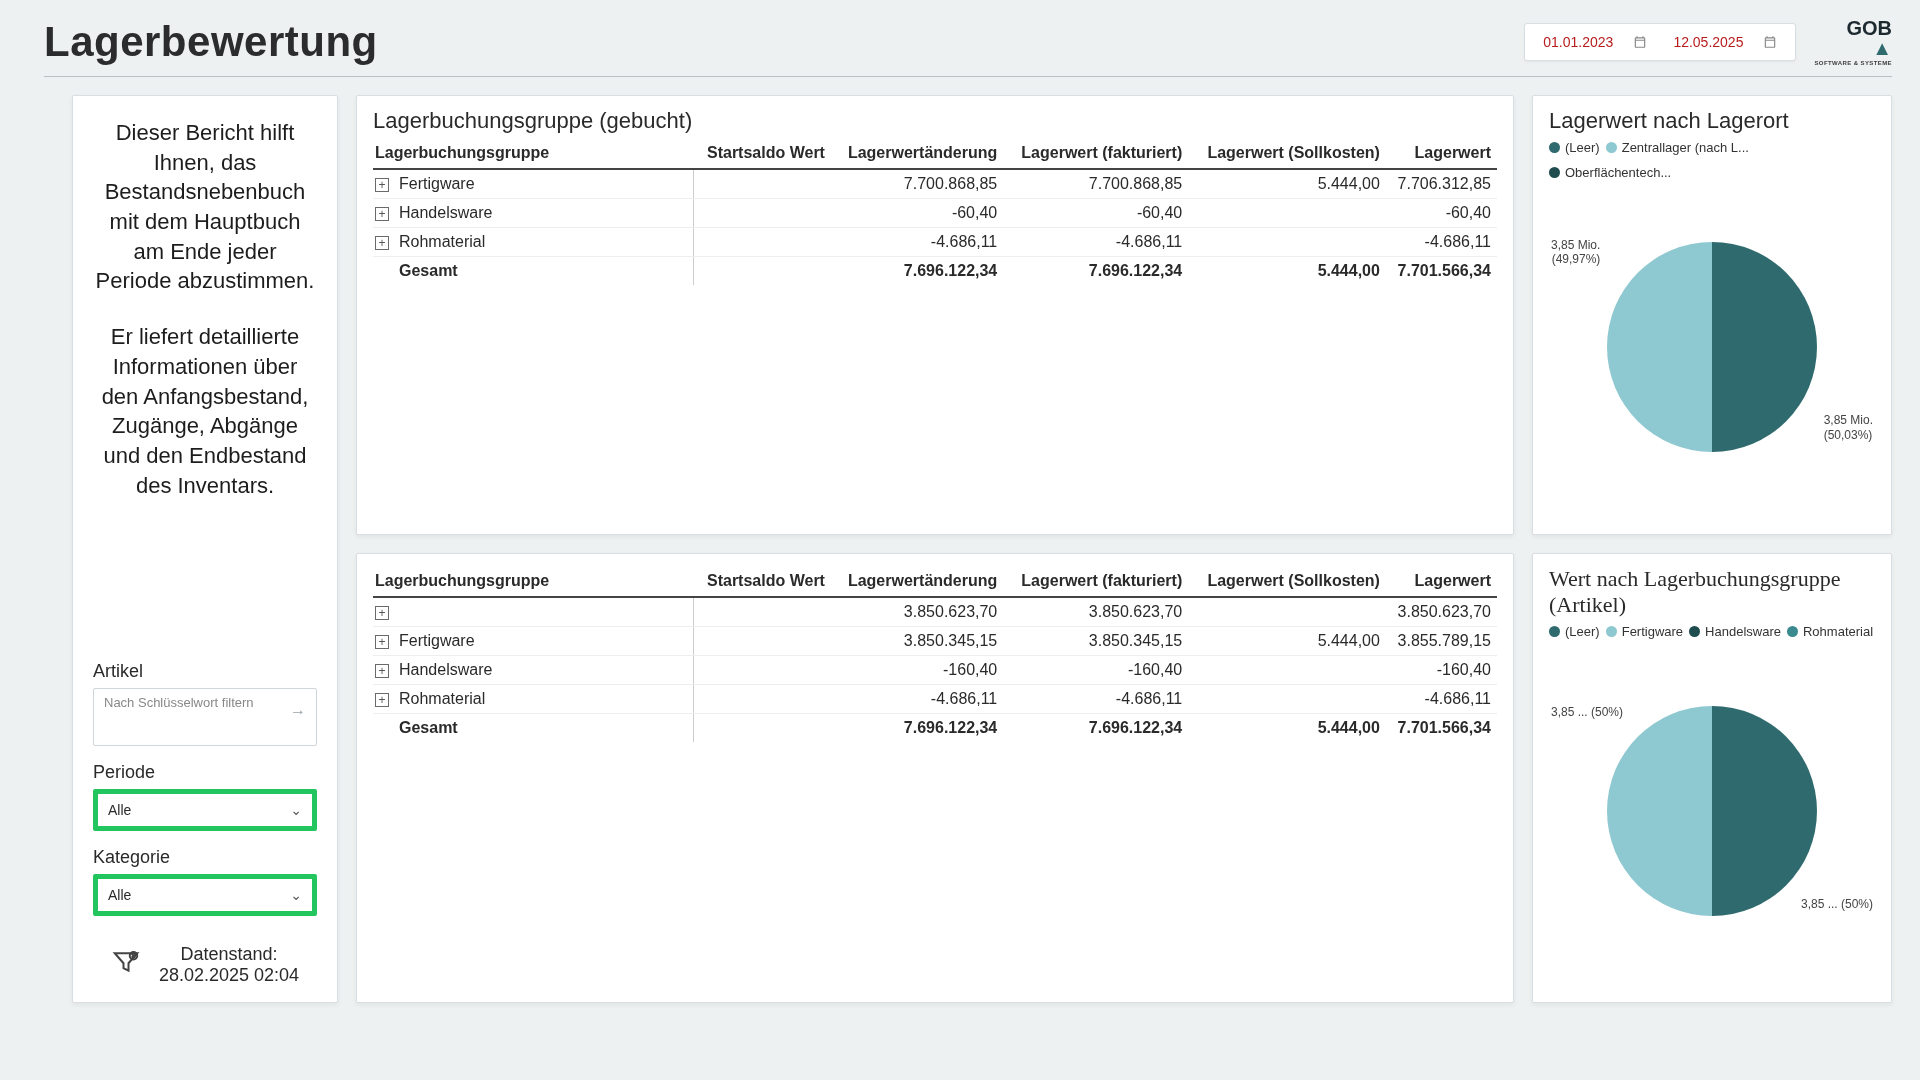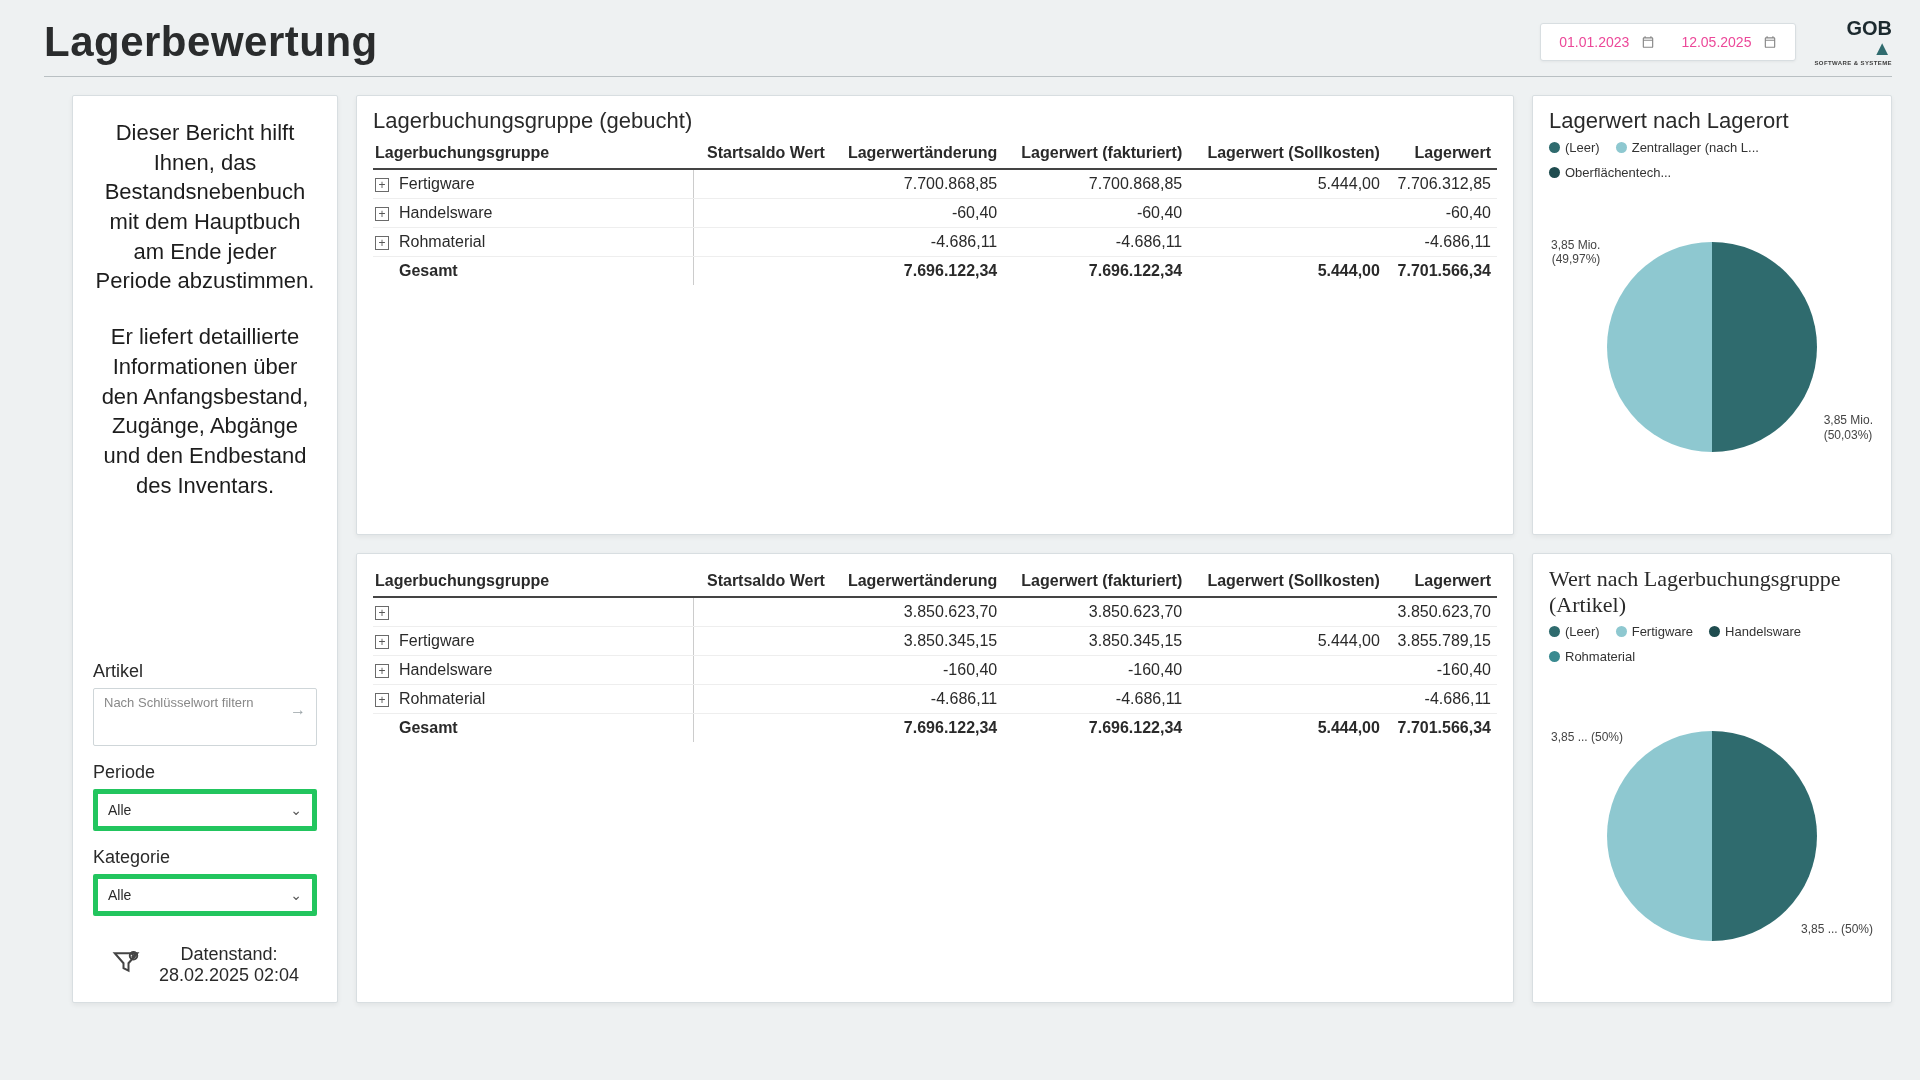--- a/index.html
+++ b/index.html
@@ -46,23 +46,23 @@
     border-radius: 3px;
     padding: 10px 18px;
     display: flex;
     align-items: center;
     gap: 26px;
     box-shadow: 0 1px 3px rgba(0,0,0,0.05);
   }
   .date-pick {
     display: flex;
     align-items: center;
-    gap: 12px;
+    gap: 20px;
     font-size: 14px;
-    color: #ec4899;
+    color: #b91c1c;
     cursor: pointer;
   }
   .date-pick svg { width:14px; height:14px; fill:#888; }
   .logo {
     font-size: 20px;
     font-weight: 800;
     color: #1c2a2f;
     text-align: right;
     line-height: 1;
   }
@@ -185,21 +185,21 @@
     font-size:12px; line-height:1;
     margin-right:10px;
     color:#555;
     cursor:pointer;
   }
 
   
   .legend {
     display:flex;
     flex-wrap:wrap;
-    gap: 10px 16px;
+    gap: 10px 6px;
     font-size: 13px;
     color:#333;
     margin-top: 6px;
   }
   .legend .item { display:flex; align-items:center; gap:5px; white-space:nowrap;}
   .legend .sw { width:11px; height:11px; border-radius:50%; display:inline-block;}
   .pie-wrap {
     position:relative;
     display:flex;
     align-items:center;

